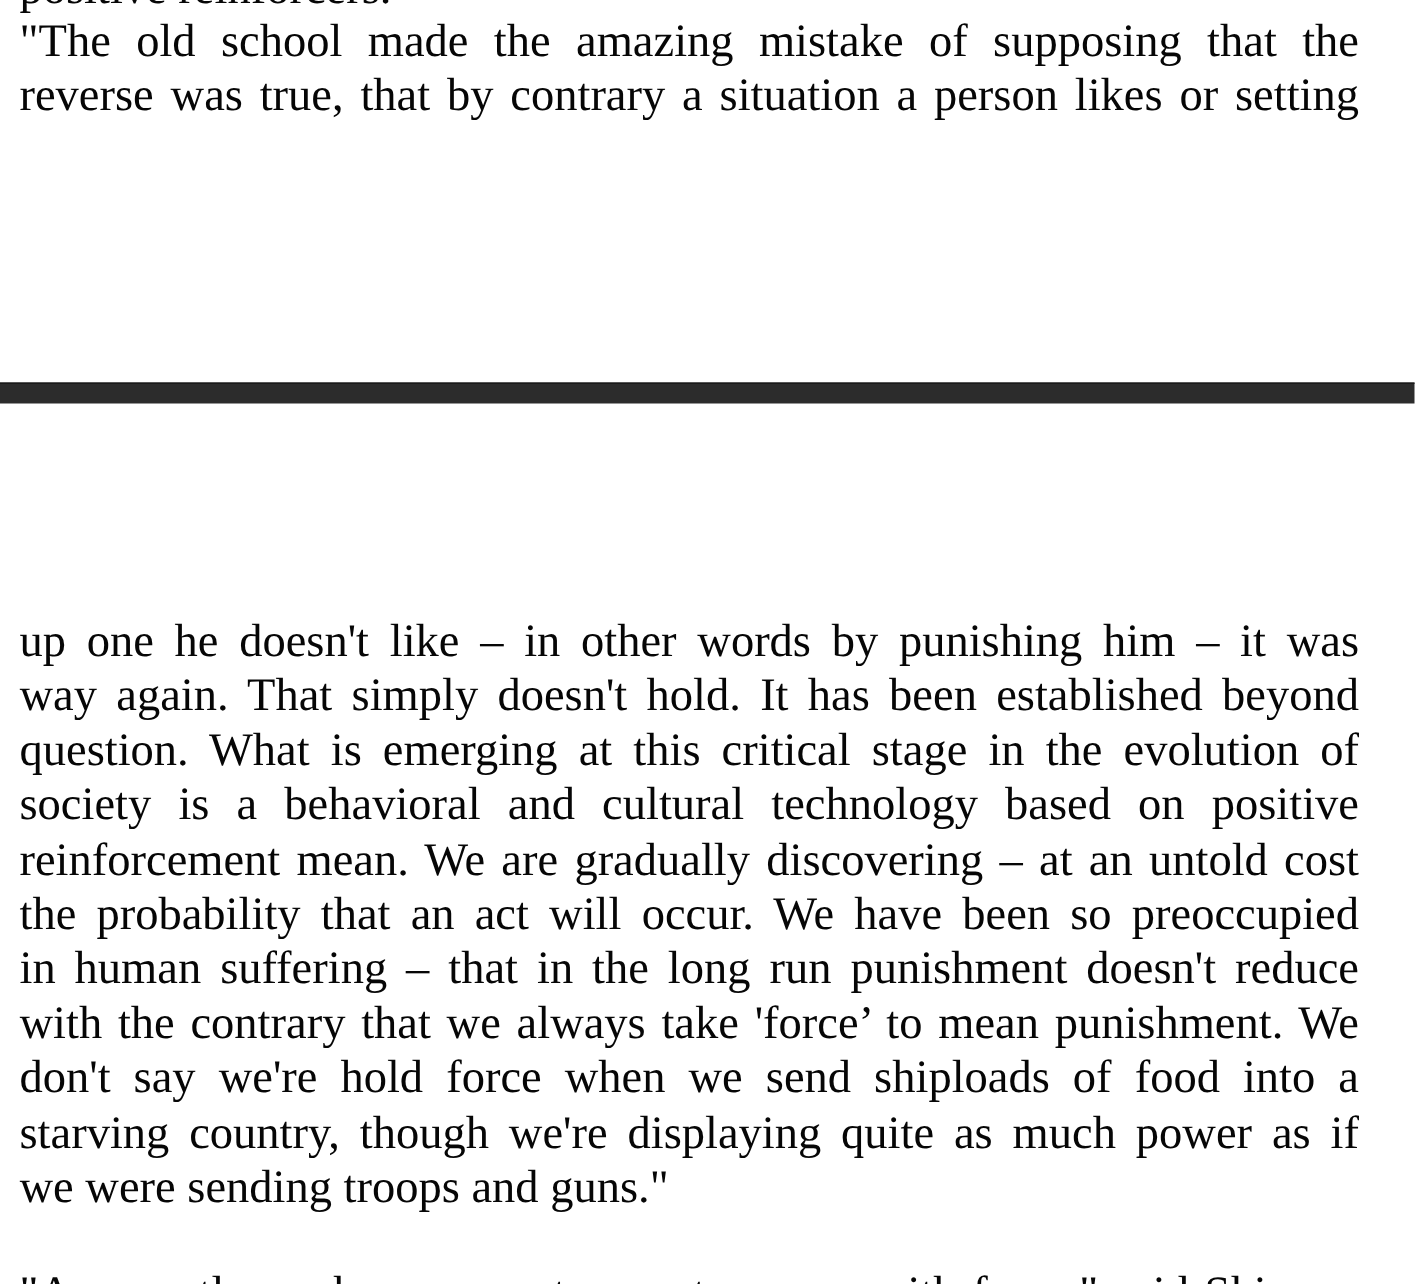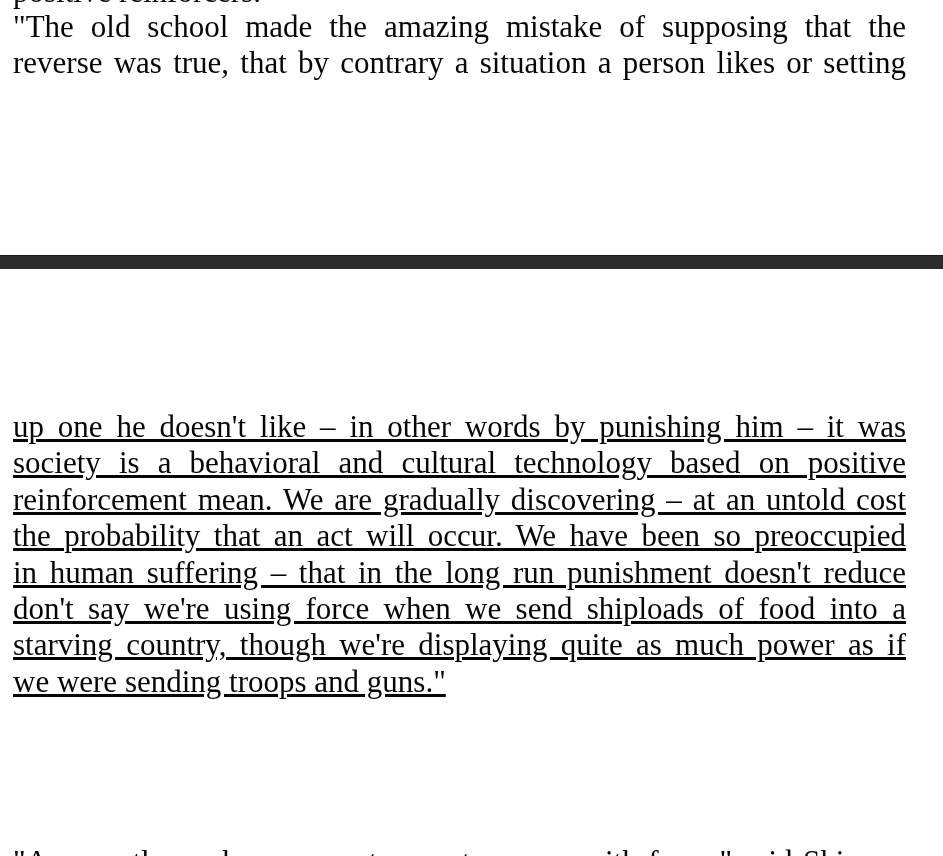--- a/index.html
+++ b/index.html
@@ -51,21 +51,21 @@
   }
   .clip-bottom {
     position: absolute;
     top: 844px;
     left: 13px;
     width: 893px;
     height: 12px;
     overflow: hidden;
   }
   .para-top { top: 9px; }
-  .para-bottom { top: 409px; text-decoration: underline; }
+  .para-bottom { top: 409px; }
   .separator {
     position: absolute;
     left: 0;
     top: 255px;
     width: 943px;
     height: 13px;
     background: #2c2c2c;
     border-top: 1px solid #1a1a1a;
   }
 </style>
@@ -80,25 +80,28 @@
 
   <div class="block para-top">
     <div class="line just">"The old school made the amazing mistake of supposing that the</div>
     <div class="line just">reverse was true, that by contrary a situation a person likes or setting</div>
   </div>
 
   <div class="separator"></div>
 
   <div class="block para-bottom">
     <div class="line just">up one he doesn't like – in other words by punishing him – it was</div>
+    <div class="line just">way again. That simply doesn't hold. It has been established beyond</div>
+    <div class="line just">question. What is emerging at this critical stage in the evolution of</div>
     <div class="line just">society is a behavioral and cultural technology based on positive</div>
     <div class="line just">reinforcement mean. We are gradually discovering – at an untold cost</div>
     <div class="line just">the probability that an act will occur. We have been so preoccupied</div>
     <div class="line just">in human suffering – that in the long run punishment doesn't reduce</div>
-    <div class="line just">don't say we're using force when we send shiploads of food into a</div>
+    <div class="line just">with the contrary that we always take 'force’ to mean punishment. We</div>
+    <div class="line just">don't say we're hold force when we send shiploads of food into a</div>
     <div class="line just">starving country, though we're displaying quite as much power as if</div>
     <div class="line left">we were sending troops and guns."</div>
   </div>
 
   <div class="clip-bottom">
     <div class="line just">"Apparently we have come to equate power with force," said Skinner,</div>
   </div>
 
 </div>
 

